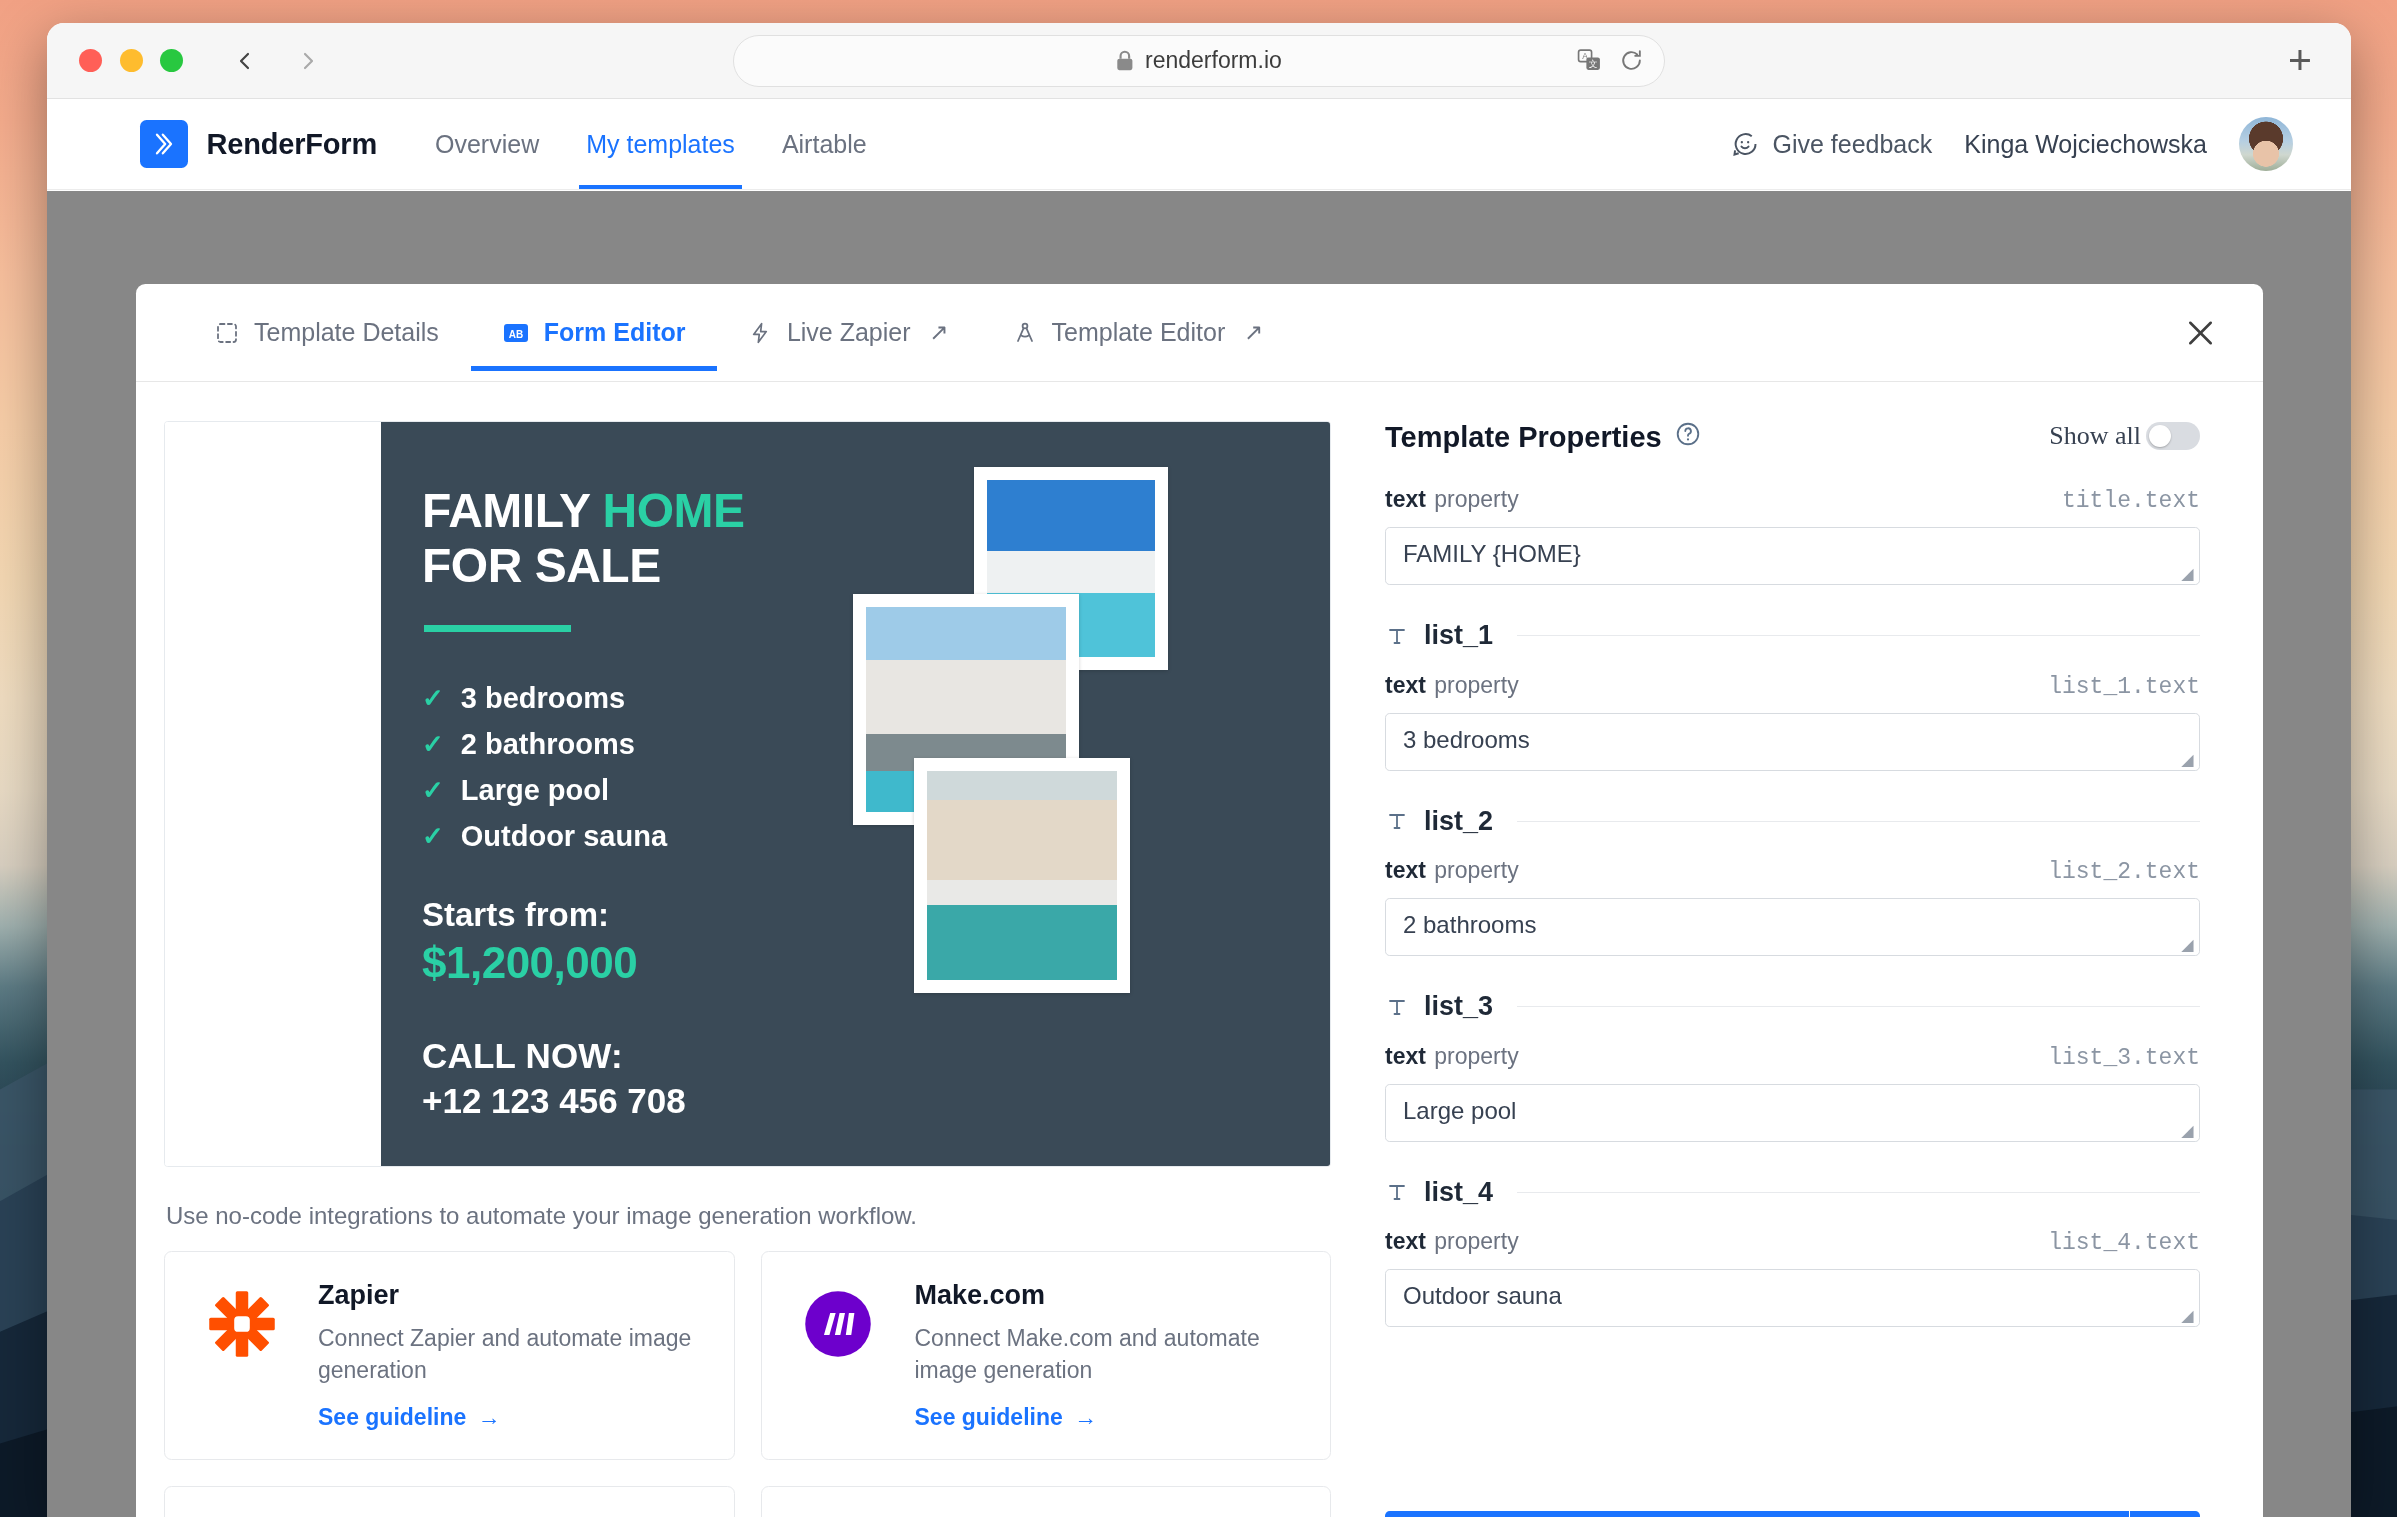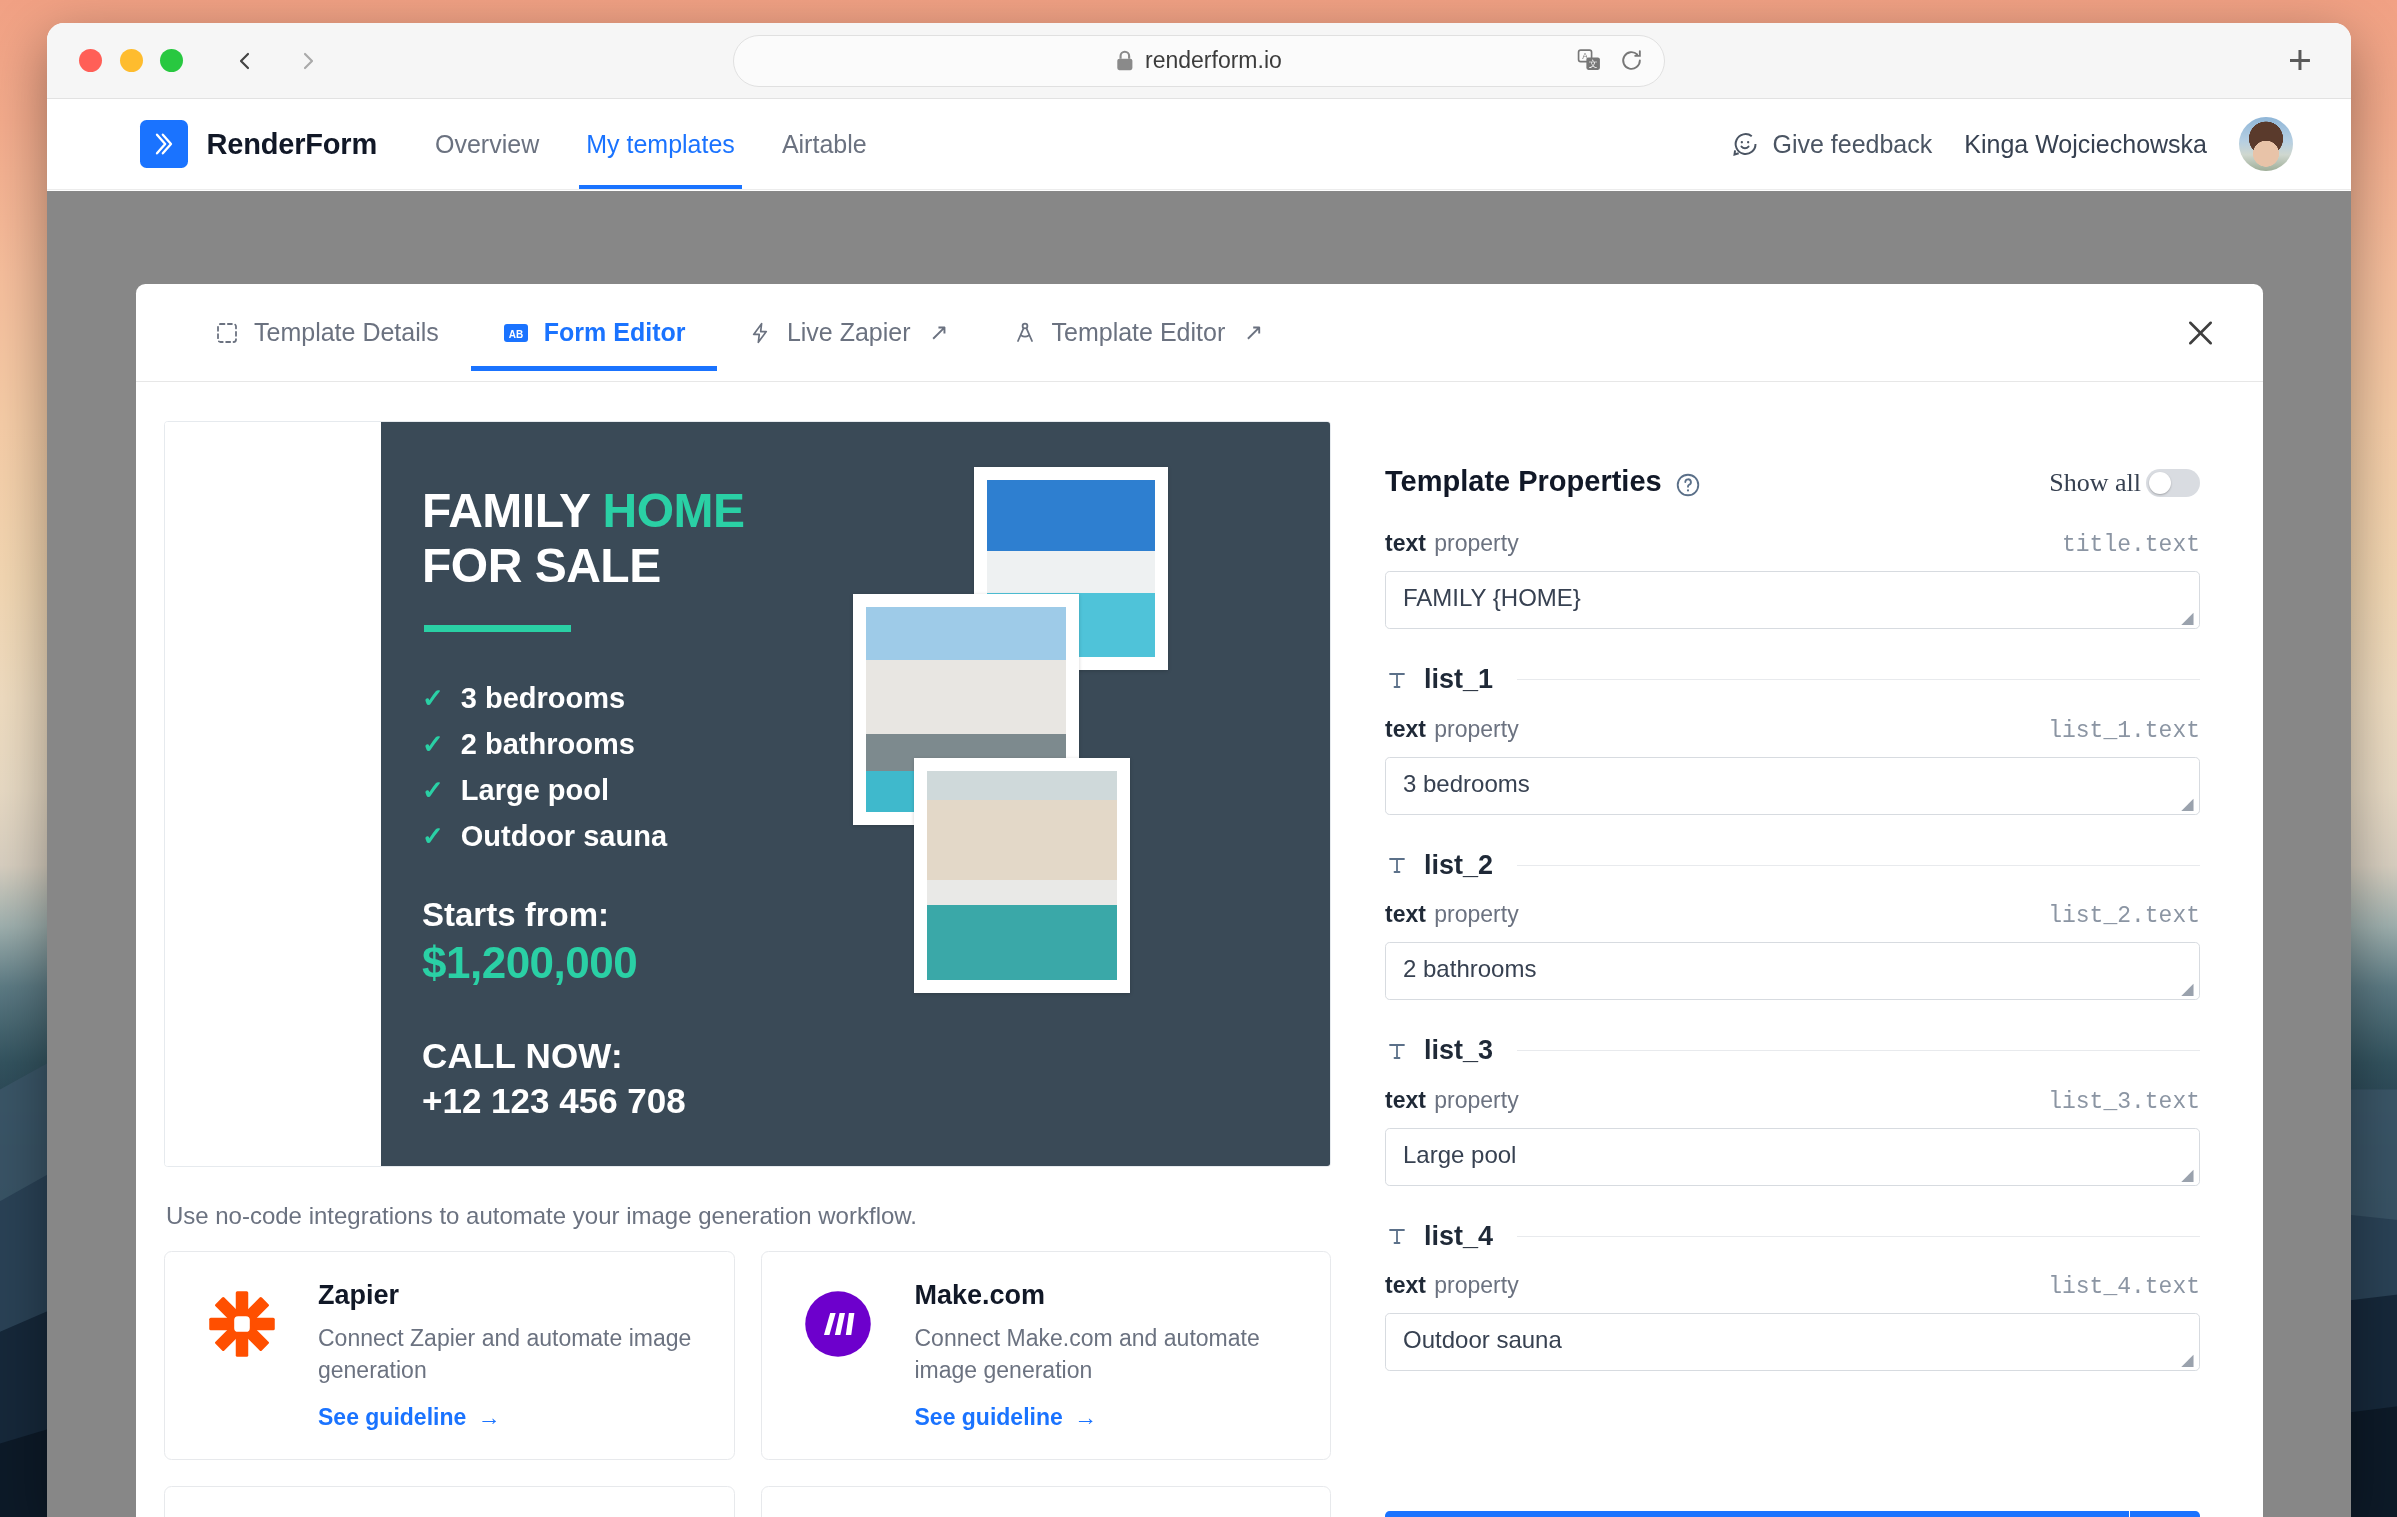--- a/index.html
+++ b/index.html
@@ -164,21 +164,21 @@
   }
   .card-icon { width: 89px; height: 89px; flex: none; display: flex; align-items: center; justify-content: center; }
   .card-title { font-size: 27px; font-weight: 700; color: #111827; }
   .card-desc { font-size: 23px; color: #6b7280; margin-top: 11.2px; line-height: 1.42; }
   .card-link { font-size: 23px; color: #1a73ff; font-weight: 700; margin-top: 17px; display: flex; align-items: center; gap: 11.2px; }
 
   
   .right-col {
     width: 915px; padding: 39px 63px 0 37px; position: relative; overflow: hidden;
   }
-  .props-head { display: flex; align-items: flex-end; margin-top: 44px; }
+  .props-head { display: flex; align-items: flex-start; }
   .props-title { font-size: 29px; font-weight: 700; color: #111827; }
   .help-circle { margin-left: 13px; }
   .showall { margin-left: auto; display: flex; align-items: center; gap: 5px; font-family: Liberation Serif, serif; }
   .showall-label { font-size: 26px; color: #374151; }
   .toggle { width: 54px; height: 28px; border-radius: 14px; background: #d9dce1; position: relative; }
   .toggle::after {
     content: ""; position: absolute; left: 2.8px; top: 2.8px; width: 22.4px; height: 22.4px;
     border-radius: 50%; background: #fff; box-shadow: 0 0.9px 1.9px rgba(0,0,0,.25);
   }
   .prop { margin-top: 32px; }

